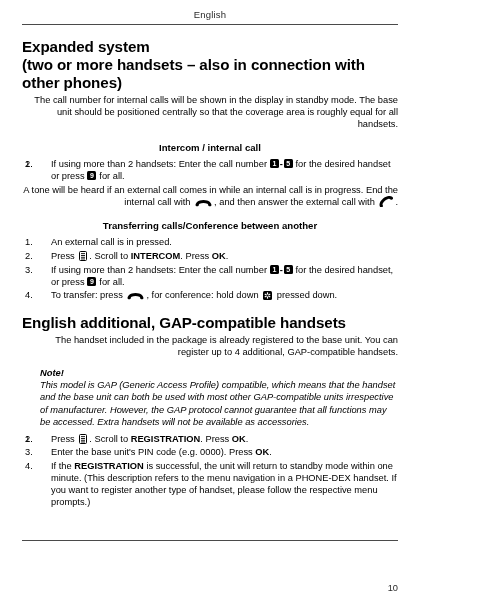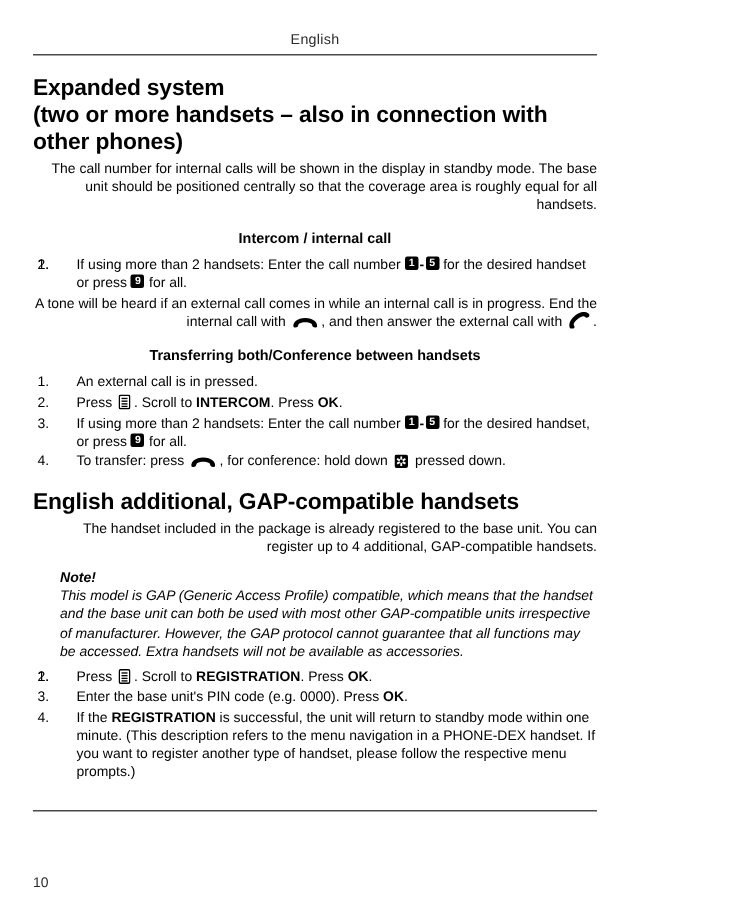--- a/index.html
+++ b/index.html
@@ -12,21 +12,21 @@
     height: 607px;
     font-family: "Liberation Sans", sans-serif;
     color: #000000;
     position: relative;
     overflow: hidden;
   }
   .page {
     width: 420px;
     height: 607px;
     box-sizing: border-box;
-    padding: 12px 22px;
+    padding: 0 22px;
     position: relative;
   }
 
   
   .header {
     text-align: center;
     font-size: 9.5px;
     color: #2b2b2b;
     padding-top: 9px;
     letter-spacing: .2px;
@@ -135,21 +135,21 @@
     left: 22px;
     right: 22px;
     bottom: 14px;
   }
   .footer .rule-bottom {
     border: 0;
     border-top: 1.3px solid #4a4a4a;
     margin: 0;
   }
   .footer .pageno {
-    text-align: left;
+    text-align: right;
     font-size: 9.3px;
     color: #2b2b2b;
     padding-top: 3px;
     margin-top: 39px;
   }
 </style>
 </head>
 <body>
 
 <div class="page">
@@ -174,21 +174,21 @@
     </ol>
 
   <p class="body" id="intercom-note">A tone will be heard if an external call comes in while an internal call is in progress. End the internal call with <span class="icon-inline"><svg width="17" height="8" viewBox="0 0 17 8">
           <path d="M0.6 6.6 C0.2 4.0 3.0 1.0 8.5 1.0 C14.0 1.0 16.8 4.0 16.4 6.6 C16.2 7.6 14.4 7.5 13.6 6.9 C13.0 6.4 13.4 5.2 12.4 4.7 C11.2 4.1 9.9 3.9 8.5 3.9 C7.1 3.9 5.8 4.1 4.6 4.7 C3.6 5.2 4.0 6.4 3.4 6.9 C2.6 7.5 0.8 7.6 0.6 6.6 Z" fill="#000"></path>
         </svg></span>, and then answer the external call with <span class="icon-inline"><svg width="14" height="11" viewBox="0 0 14 11">
           <g transform="rotate(-38 7 5.5)">
             <path d="M-1.0 7.0 C-1.4 4.4 1.4 1.4 6.9 1.4 C12.4 1.4 15.2 4.4 14.8 7.0 C14.6 8.0 12.8 7.9 12.0 7.3 C11.4 6.8 11.8 5.6 10.8 5.1 C9.6 4.5 8.3 4.3 6.9 4.3 C5.5 4.3 4.2 4.5 3.0 5.1 C2.0 5.6 2.4 6.8 1.8 7.3 C1.0 7.9 -0.8 8.0 -1.0 7.0 Z" fill="#000"></path>
           </g>
         </svg></span>.</p>
 
-  <h2 class="sub">Transferring both/Conference between handsets</h2>
+  <h2 class="sub">Transferring calls/Conference between another</h2>
 
   <ol class="steps" id="transferring-steps">
       <li><span class="num">1.</span><span>An external call is in pressed.</span></li>
       <li><span class="num">2.</span><span>Press <span class="icon-inline"><svg width="8" height="10" viewBox="0 0 8 10">
               <rect x="0.5" y="0.5" width="7" height="9" rx="1" fill="#ffffff" stroke="#000" stroke-width="1"></rect>
               <rect x="2" y="2.2" width="4" height="0.9" fill="#000"></rect>
               <rect x="2" y="4.0" width="4" height="0.9" fill="#000"></rect>
               <rect x="2" y="5.8" width="4" height="0.9" fill="#000"></rect>
               <rect x="2" y="7.5" width="4" height="0.9" fill="#000"></rect>
             </svg></span>. Scroll to <b>INTERCOM</b>. Press <b>OK</b>.</span></li>

